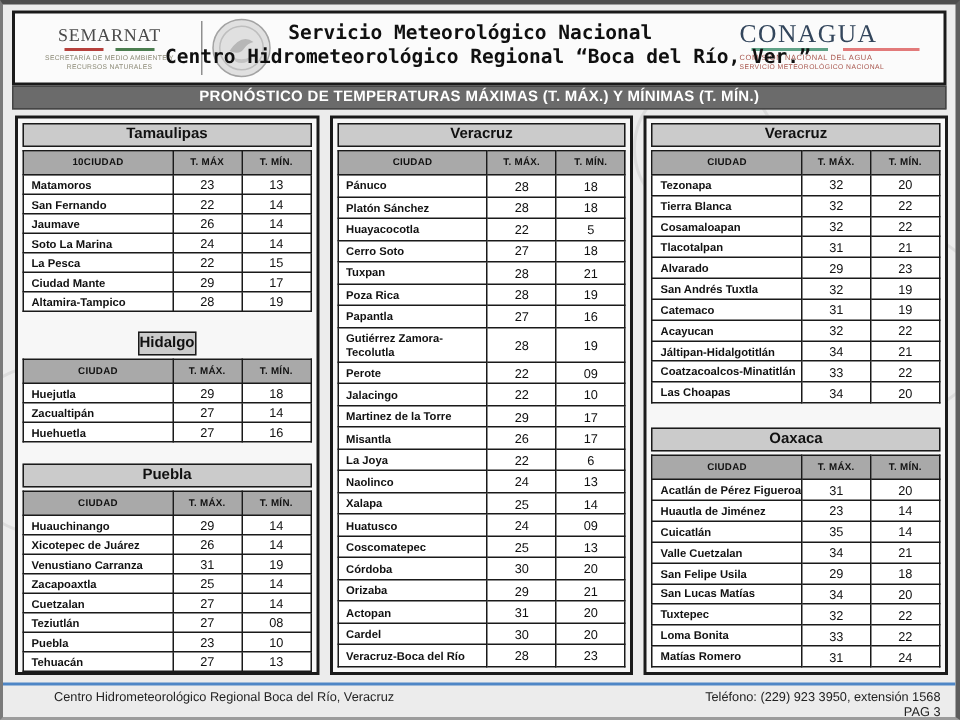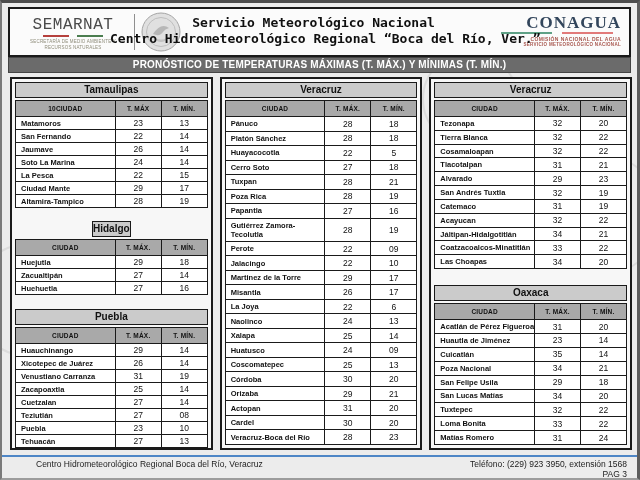--- a/index.html
+++ b/index.html
@@ -6,30 +6,30 @@
   body{width:640px;height:480px;overflow:hidden;background:#b9b9b9;font-family:"Liberation Sans",sans-serif;}
   .page{position:relative;width:640px;height:480px;box-sizing:border-box;background:#ececec;
     border-top:3px solid #4d4d4d;border-left:2px solid #7a7a7a;border-right:3px solid #5d5d5d;border-bottom:2px solid #9c9c9c;overflow:hidden;}
   .wm{position:absolute;border:2px solid rgba(110,110,110,0.12);border-radius:50%;z-index:0;}
   .wm1{left:420px;top:48px;width:92px;height:92px;}
   .wm2{right:-24px;top:150px;width:120px;height:120px;}
   .wm3{left:-30px;top:240px;width:110px;height:110px;}
 
   .header-box{position:absolute;top:4px;left:6px;right:6px;height:46px;background:#fbfbfb;border:2px solid #1a1a1a;z-index:2;}
   .semarnat{position:absolute;left:8px;top:7px;width:110px;text-align:center;}
-  .semarnat .word{font-family:Liberation Mono, monospace;font-size:16px;color:#4a4a4a;letter-spacing:.5px;}
+  .semarnat .word{font-family:Liberation Serif, serif;font-size:12px;color:#4a4a4a;letter-spacing:.5px;}
   .flagline{display:flex;justify-content:center;gap:8px;margin:1px 0 2px;}
   .flagline span{height:2px;width:26px;display:block;}
   .seg-red{background:#b5403c;} .seg-green{background:#4b7d4f;}
   .semarnat .sub{font-size:4.5px;color:#8d8b78;line-height:1.25;letter-spacing:.2px;}
   .vdiv{position:absolute;left:124px;top:5px;bottom:5px;width:1px;background:#8f8f8f;}
   .eagle{position:absolute;left:131px;top:3px;width:40px;height:40px;z-index:1;opacity:.9;}
   .title{position:absolute;left:100px;right:112px;top:6px;z-index:3;text-align:center;
     font-family:"DejaVu Sans Mono",monospace;font-weight:bold;font-size:13px;line-height:16px;color:#101010;white-space:nowrap;}
-  .conagua{position:absolute;right:8px;top:5px;width:128px;text-align:right;z-index:1;font-weight:bold;}
+  .conagua{position:absolute;right:8px;top:5px;width:128px;text-align:left;z-index:1;}
   .conagua .word{font-family:"Liberation Serif",serif;font-size:17px;color:#33465c;letter-spacing:1px;line-height:18px;}
   .conagua .cline{display:flex;gap:10px;margin:0 8px 2px;}
   .conagua .cline span{flex:1;height:2px;display:block;}
   .cg{background:#5fa186;} .cr{background:#e27a7a;}
   .conagua .sub1{font-size:5px;color:#a8574e;letter-spacing:.4px;line-height:6px;}
   .conagua .sub2{font-size:4.5px;color:#a8574e;letter-spacing:.3px;line-height:6px;}
 
   .banner{position:absolute;top:54px;left:6px;right:6px;height:16px;background:#6b6b6b;border:1px solid #454545;
     color:#fff;font-weight:bold;font-size:10px;text-align:center;line-height:14px;letter-spacing:.2px;box-sizing:border-box;z-index:2;}
 
@@ -444,21 +444,21 @@
                 <td class="city">Huautla de Jiménez</td>
                 <td class="num">23</td>
                 <td class="num">14</td>
               </tr>
               <tr>
                 <td class="city">Cuicatlán</td>
                 <td class="num">35</td>
                 <td class="num">14</td>
               </tr>
               <tr>
-                <td class="city">Poza Nacional</td>
+                <td class="city">Valle Cuetzalan</td>
                 <td class="num">34</td>
                 <td class="num">21</td>
               </tr>
               <tr>
                 <td class="city">San Felipe Usila</td>
                 <td class="num">29</td>
                 <td class="num">18</td>
               </tr>
               <tr>
                 <td class="city">San Lucas Matías</td>

